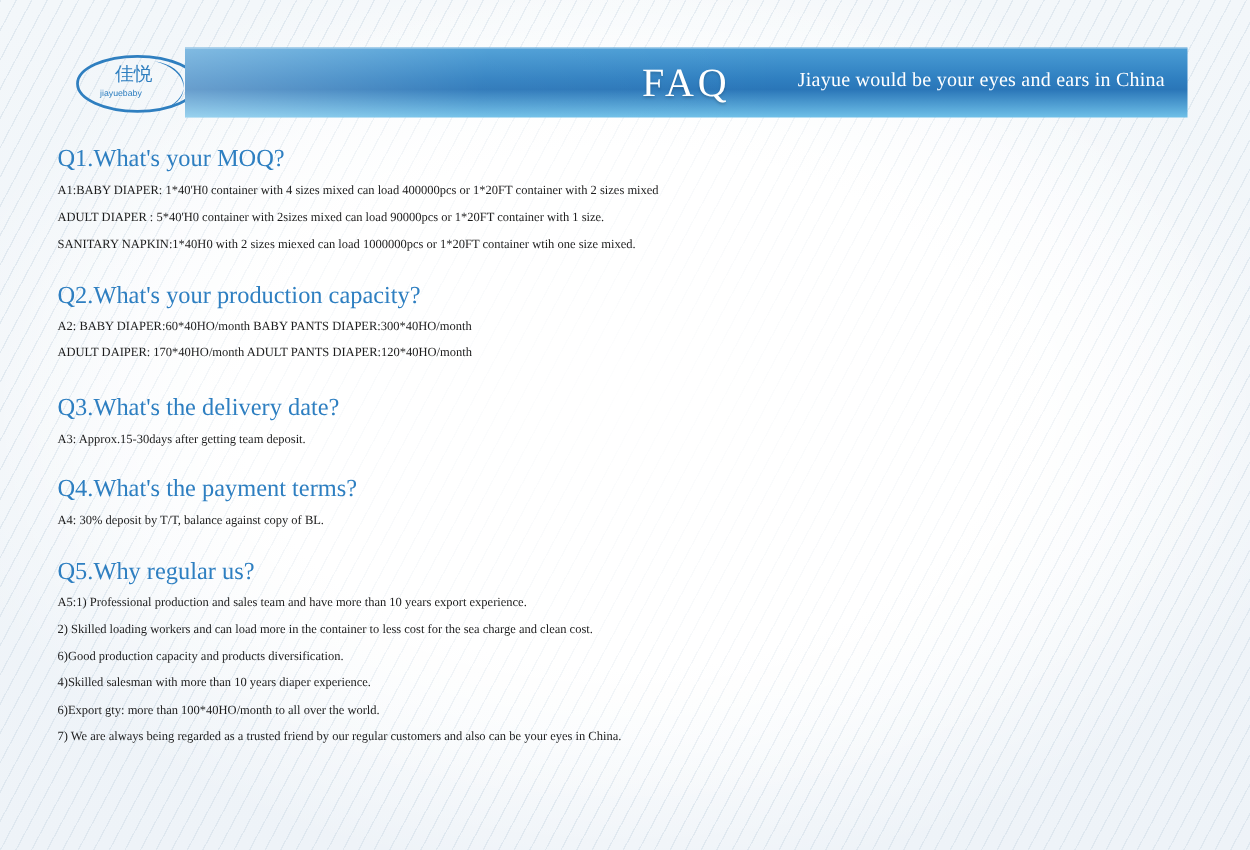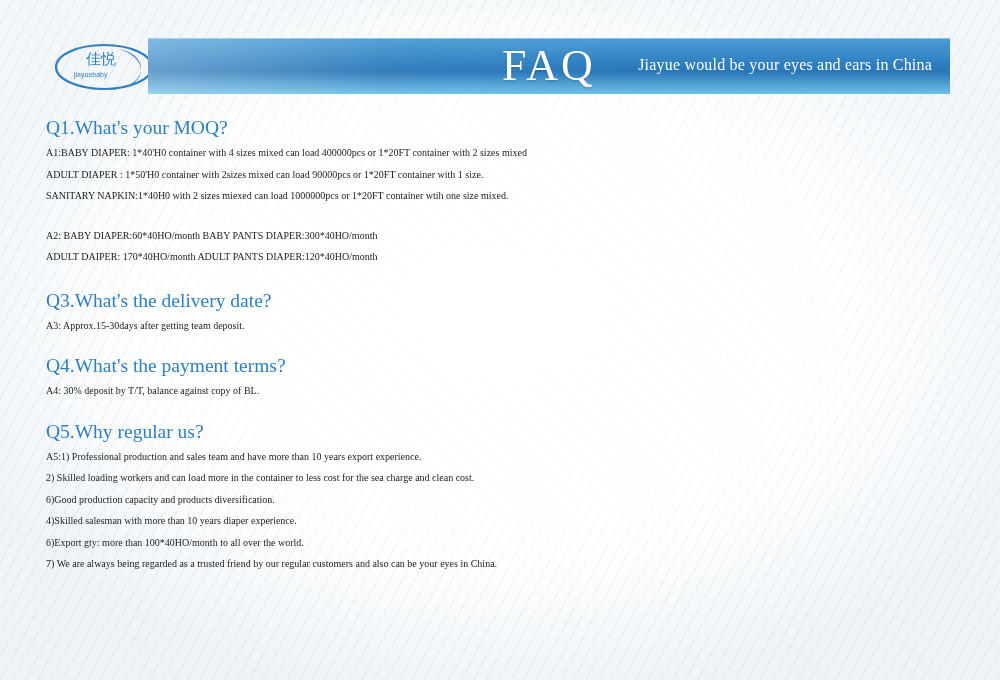--- a/index.html
+++ b/index.html
@@ -57,39 +57,39 @@
     left: 0; right: 0; top: 0; bottom: 0;
     background: linear-gradient(100deg, rgba(255,255,255,0.30) 0%, rgba(255,255,255,0.05) 30%, rgba(255,255,255,0) 60%);
   }
   .header-title {
     position: absolute;
     left: 0;
     right: 0;
     top: 2px;
     text-align: center;
     color: #ffffff;
-    font-size: 44px;
+    font-size: 32px;
     letter-spacing: 3px;
     font-family: "Liberation Serif", serif;
     text-shadow: 0 1px 2px rgba(0,0,0,0.18);
     line-height: 52px;
   }
   .header-tagline {
     position: absolute;
     right: 18px;
     top: 18px;
     color: #ffffff;
     font-size: 16px;
     font-family: "Liberation Serif", serif;
     letter-spacing: 0.2px;
   }
   
   .logo {
     position: absolute;
-    left: 24px;
+    left: 30px;
     top: 2px;
     width: 110px;
     height: 54px;
     text-align: center;
   }
   .logo svg { display: block; }
 
   
   .faq {
     margin: 22px 0 0 46px;
@@ -134,25 +134,26 @@
         <div class="header-title">FAQ</div>
         <div class="header-tagline">Jiayue would be your eyes and ears in China</div>
       </div>
     </div>
 
     <div class="faq">
 
       <div class="qa">
         <div class="question">Q1.What's your MOQ?</div>
         <div class="answer-line">A1:BABY DIAPER: 1*40'H0 container with 4 sizes mixed can load 400000pcs or 1*20FT container with 2 sizes mixed</div>
-        <div class="answer-line">ADULT DIAPER : 1*50'H0 container with 2sizes mixed can load 90000pcs or 1*20FT container with 1 size.</div>
+        <div class="answer-line">ADULT DIAPER : 5*40'H0 container with 2sizes mixed can load 90000pcs or 1*20FT container with 1 size.</div>
         <div class="answer-line">SANITARY NAPKIN:1*40H0 with 2 sizes miexed can load 1000000pcs or 1*20FT container wtih one size mixed.</div>
       </div>
 
       <div class="qa spacer-q2">
+        <div class="question">Q2.What's your production capacity?</div>
         <div class="answer-line">A2: BABY DIAPER:60*40HO/month BABY PANTS DIAPER:300*40HO/month</div>
         <div class="answer-line">ADULT DAIPER: 170*40HO/month ADULT PANTS DIAPER:120*40HO/month</div>
       </div>
 
       <div class="qa">
         <div class="question">Q3.What's the delivery date?</div>
         <div class="answer-line">A3: Approx.15-30days after getting team deposit.</div>
       </div>
 
       <div class="qa">

